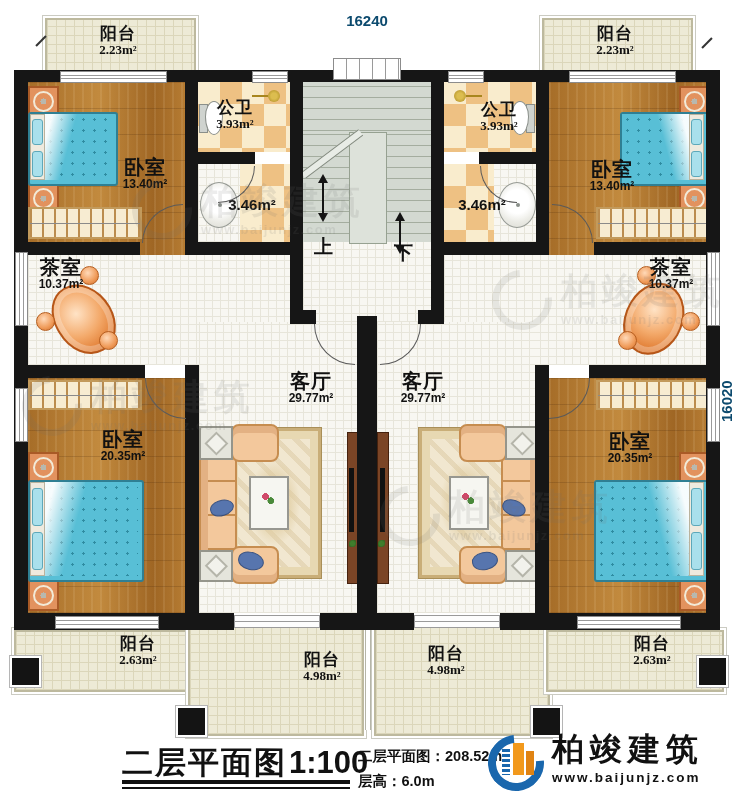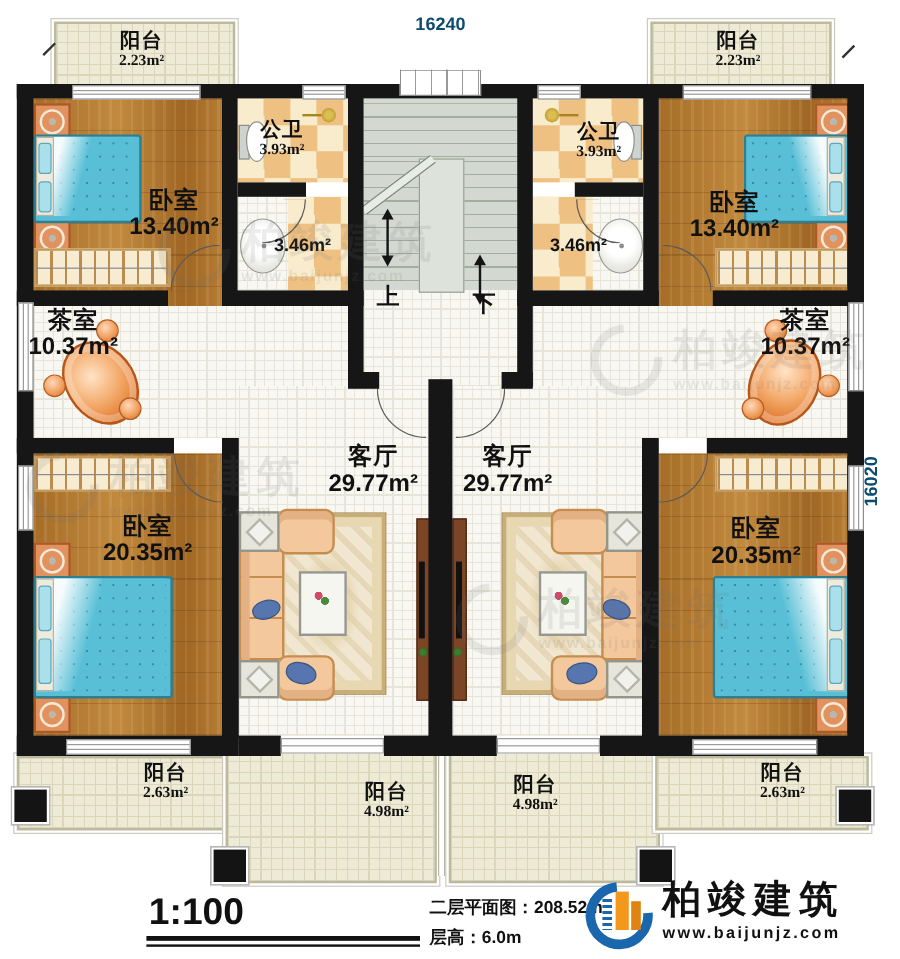--- a/index.html
+++ b/index.html
@@ -91,21 +91,21 @@
     background:radial-gradient(circle at 32% 32%,#d04a6a 3.2px,transparent 3.5px),
       radial-gradient(circle at 70% 62%,#4a8a3a 3.2px,transparent 3.5px);}
   .tvcab{position:absolute;z-index:5;background:#7b4526;border:1px solid #46220e;}
   .tv{position:absolute;z-index:6;background:#111;}
   .plant{position:absolute;z-index:6;background:radial-gradient(#3f7d2c 40%,#2c5a1e);border-radius:50% 20% 50% 20%;}
   .person{position:absolute;z-index:6;background:#4a6fb0;border:1px solid #2c4a80;border-radius:46% 54% 50% 50%;opacity:.92;}
   
   .rl{position:absolute;z-index:40;display:flex;flex-direction:column;align-items:center;
       font-weight:bold;color:#111;text-align:center;line-height:1.12;white-space:nowrap;}
   .rl .nm{font-size:20px;letter-spacing:1px;}
-  .rl .ar{font-size:20px;}
+  .rl .ar{font-size:12px;}
   .rl.sm .nm{font-size:17px;}
   .rl.sm .ar{font-size:13px;font-family:Liberation Serif, serif;}
   .rl.lone .ar{font-size:15px;}
   .dirlbl{position:absolute;z-index:40;font-weight:bold;font-size:19px;color:#111;}
   .dim{position:absolute;z-index:40;font-weight:bold;font-size:15px;color:#0c4a6e;}
   .dim-v{writing-mode:vertical-rl;transform:rotate(180deg);}
   .tick{position:absolute;z-index:40;width:14px;height:2px;background:#333;transform:rotate(-45deg);}
   
   .wm{position:absolute;z-index:50;opacity:.13;color:#707070;display:flex;align-items:center;gap:9px;}
   .wm-glyph{width:46px;height:46px;border:7px solid #707070;border-top-color:transparent;border-radius:50%;transform:rotate(40deg);flex:0 0 auto;}
@@ -405,20 +405,21 @@
   </div>
   <div class="wm" style="left:380px;top:486px;">
     <div class="wm-glyph"></div>
     <div>
       <div class="wm-name">柏竣建筑</div>
       <div class="wm-url">www.baijunjz.com</div>
     </div>
   </div>
 
   <div class="title-row" style="left:122px;top:742px;">
+    <span class="title-zh">二层平面图</span>
     <span class="title-scale">1:100</span>
   </div>
   <div class="uline" style="left:122px;top:780px;width:228px;height:4px;"></div>
   <div class="uline" style="left:122px;top:787px;width:228px;height:2px;"></div>
   <div class="stats" style="left:358px;top:747px;">
     <span>二层平面图：</span><span>208.52m²</span>
   </div>
   <div class="stats" style="left:358px;top:772px;">
     <span>层高：</span><span>6.0m</span>
   </div>

